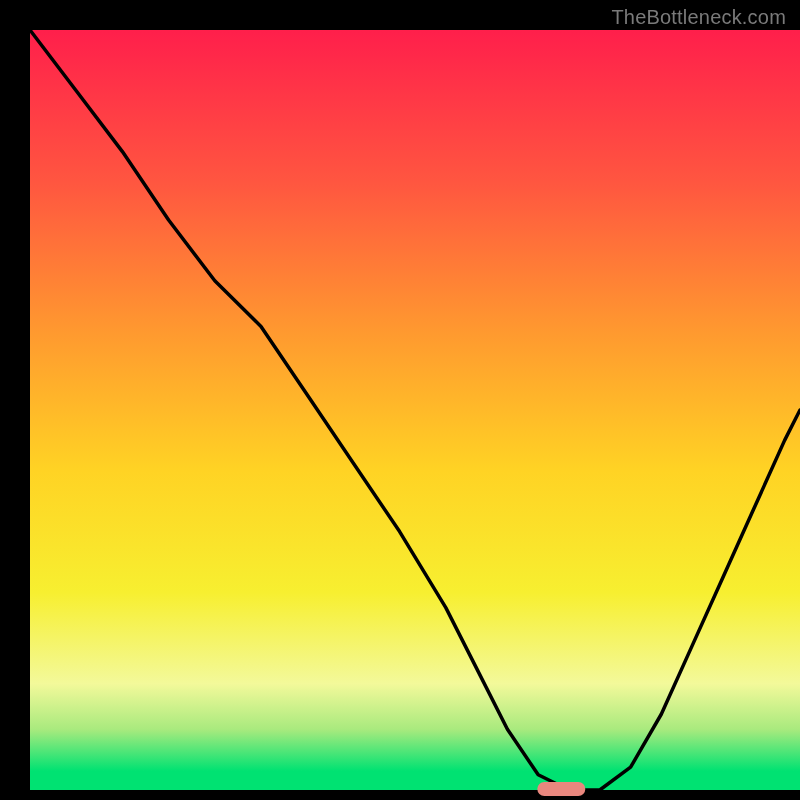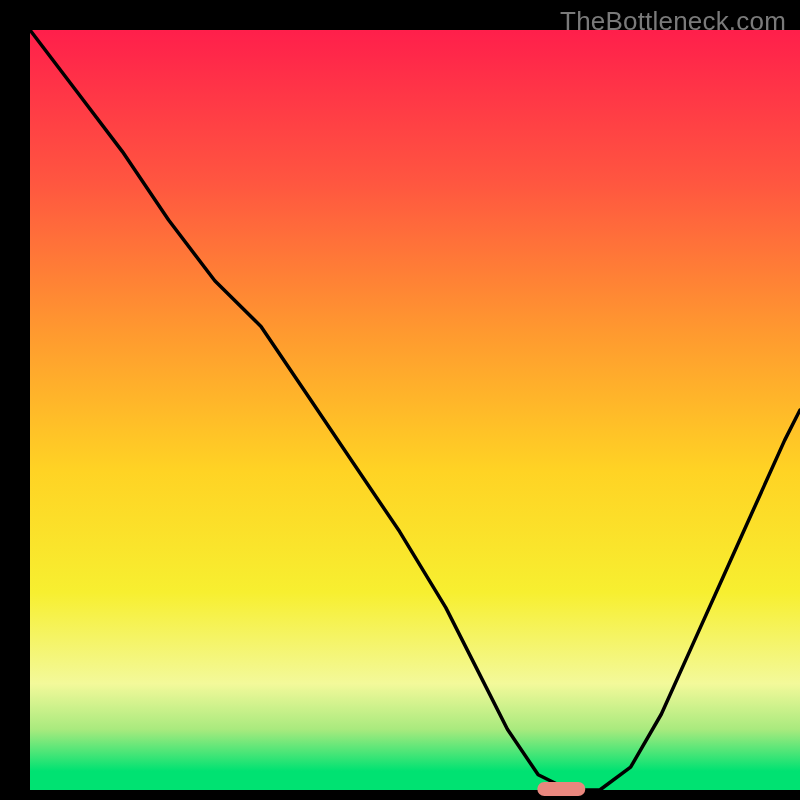--- a/index.html
+++ b/index.html
@@ -9,21 +9,21 @@
     height: 800px;
     background: #000;
     position: relative;
     font-family: Arial, sans-serif;
   }
   .watermark {
     position: absolute;
     top: 6px;
     right: 14px;
     color: #7a7a7a;
-    font-size: 26px;
+    font-size: 20px;
     font-weight: 500;
     letter-spacing: 0.2px;
     z-index: 10;
   }
   svg {
     display: block;
   }
 </style>
 </head>
 <body>

